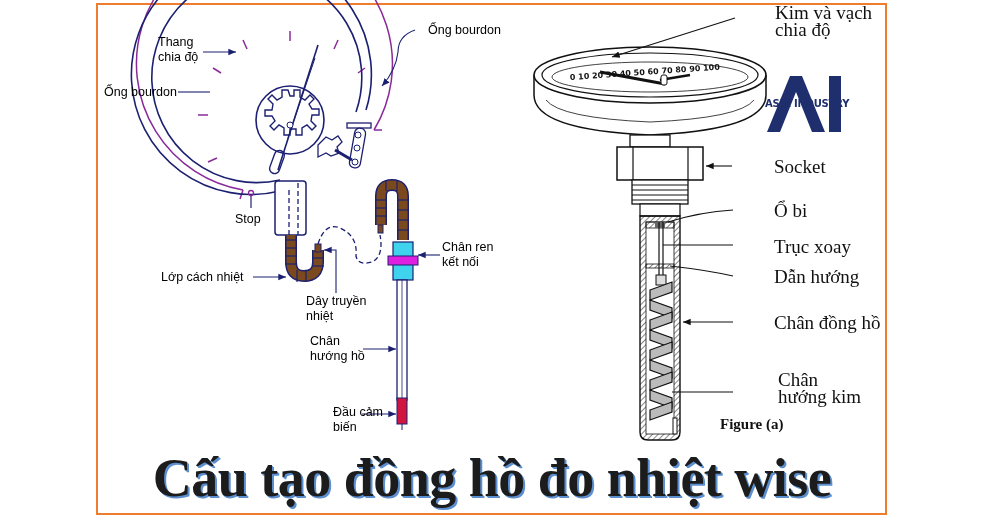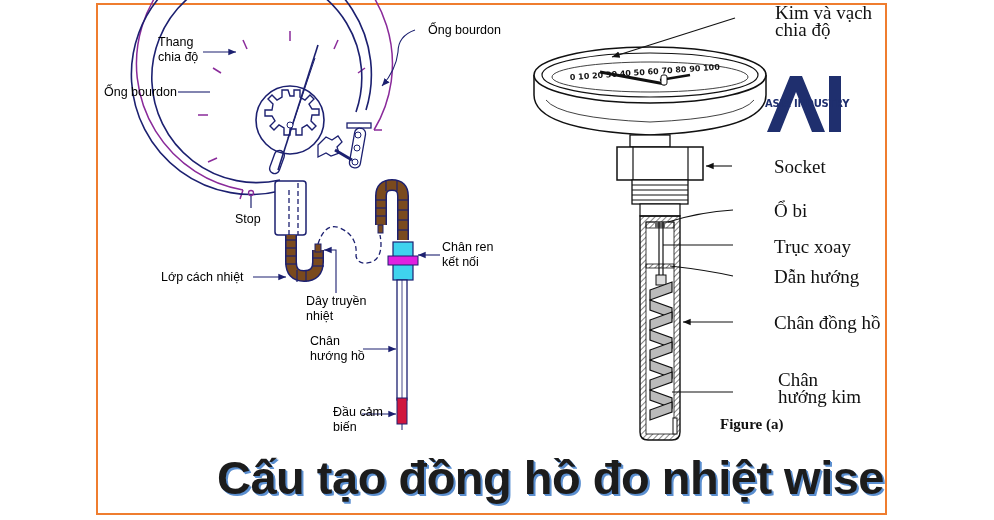--- a/index.html
+++ b/index.html
@@ -2,21 +2,21 @@
 <html><head>
 <meta charset="utf-8">
 <style>
   html,body{margin:0;padding:0;background:#ffffff;}
   body{width:994px;height:520px;position:relative;overflow:hidden;font-family:"Liberation Sans",sans-serif;}
   .frame{position:absolute;left:96px;top:3px;width:791px;height:512px;border:2px solid #ef7d2f;box-sizing:border-box;}
   svg.diagram{position:absolute;left:0;top:0;}
   .lbl{position:absolute;color:#000000;font-family:"Liberation Sans",sans-serif;font-size:12.5px;line-height:15px;white-space:nowrap;}
   .lbl2{position:absolute;color:#111;font-family:"Liberation Serif",serif;font-size:19px;line-height:17px;white-space:nowrap;margin-left:38px;}
   .fig{position:absolute;color:#111;font-family:"Liberation Serif",serif;font-weight:bold;font-size:15px;}
-  .title{position:absolute;left:100px;top:448px;width:784px;text-align:right;font-family:Liberation Sans, sans-serif;font-weight:bold;font-size:47px;letter-spacing:-0.5px;color:#1c1c1c;text-shadow:2px 2px 0 #5b8fd0, 1px 1px 0 #5b8fd0;line-height:60px;}
+  .title{position:absolute;left:100px;top:448px;width:784px;text-align:center;font-family:Liberation Serif, serif;font-weight:bold;font-size:54px;letter-spacing:-0.5px;color:#1c1c1c;text-shadow:2px 2px 0 #5b8fd0, 1px 1px 0 #5b8fd0;line-height:60px;}
   .logo-text{position:absolute;left:765px;top:98px;font-family:"DejaVu Sans",sans-serif;font-weight:bold;font-size:10px;color:#1f2f6e;letter-spacing:-0.2px;background:transparent;}
 </style>
 </head>
 <body>
 
 <div class="frame"></div>
 
 <svg class="diagram" width="994" height="520" viewBox="0 0 994 520">
   <defs>
     <pattern id="hatch" width="4" height="4" patternUnits="userSpaceOnUse" patternTransform="rotate(45)">

